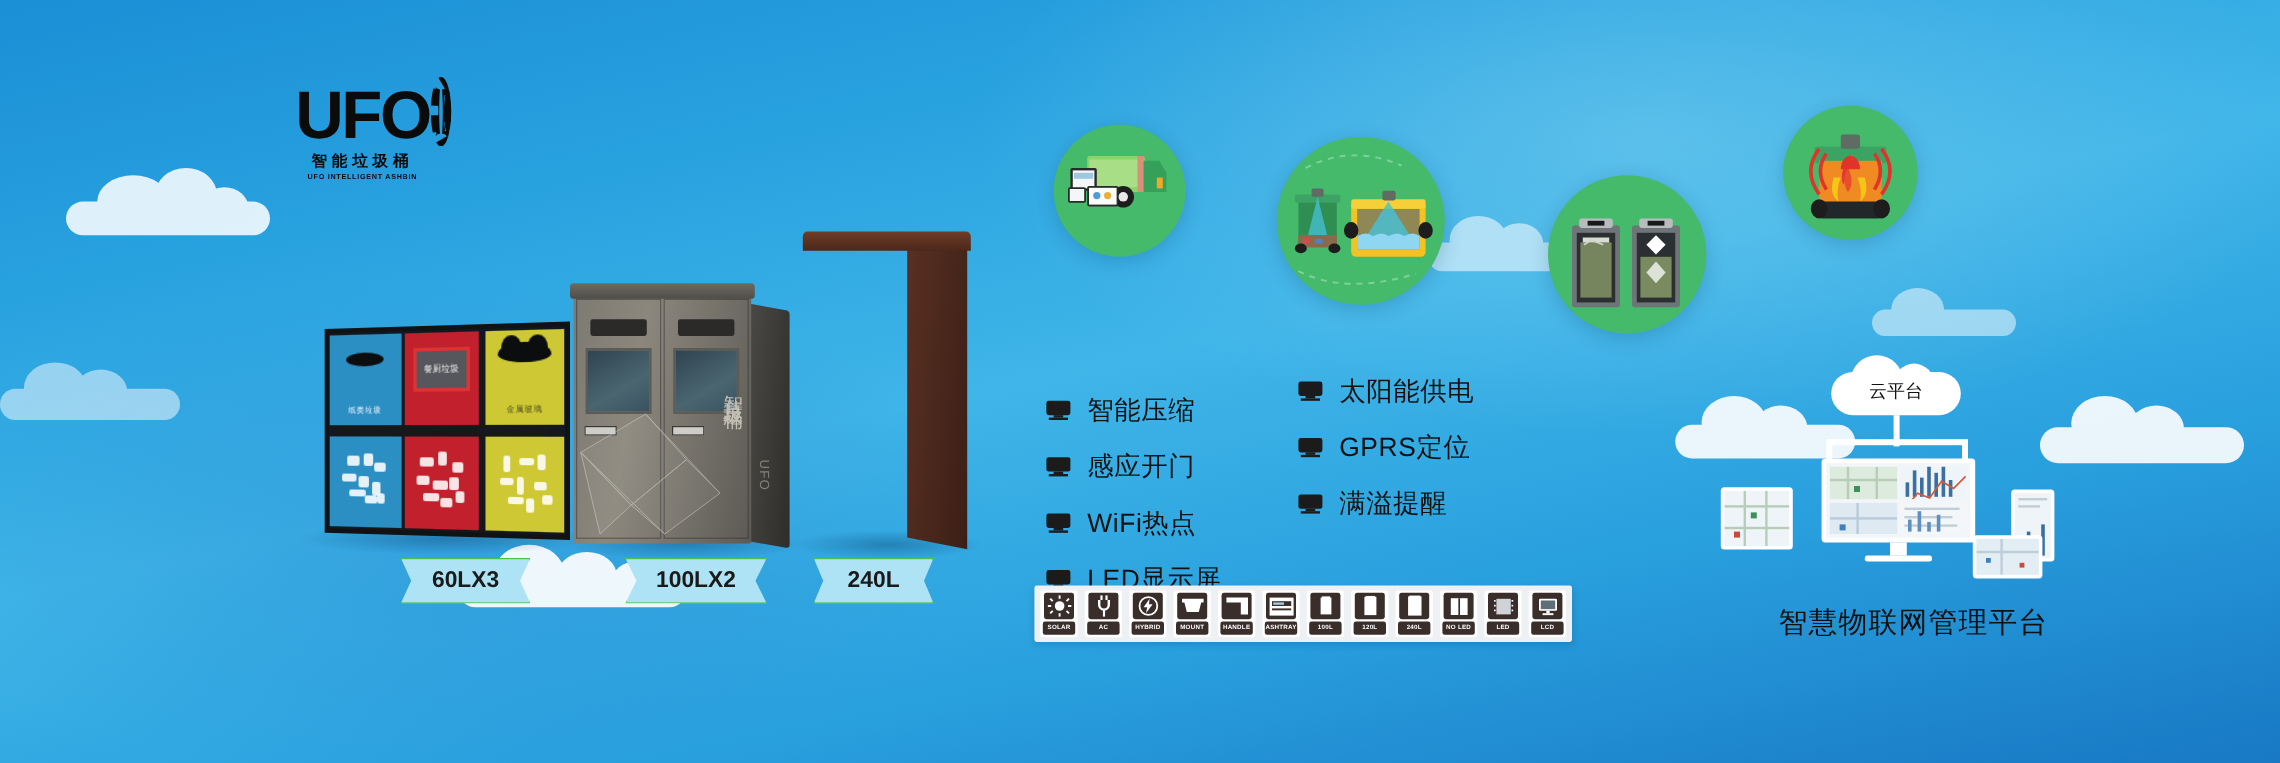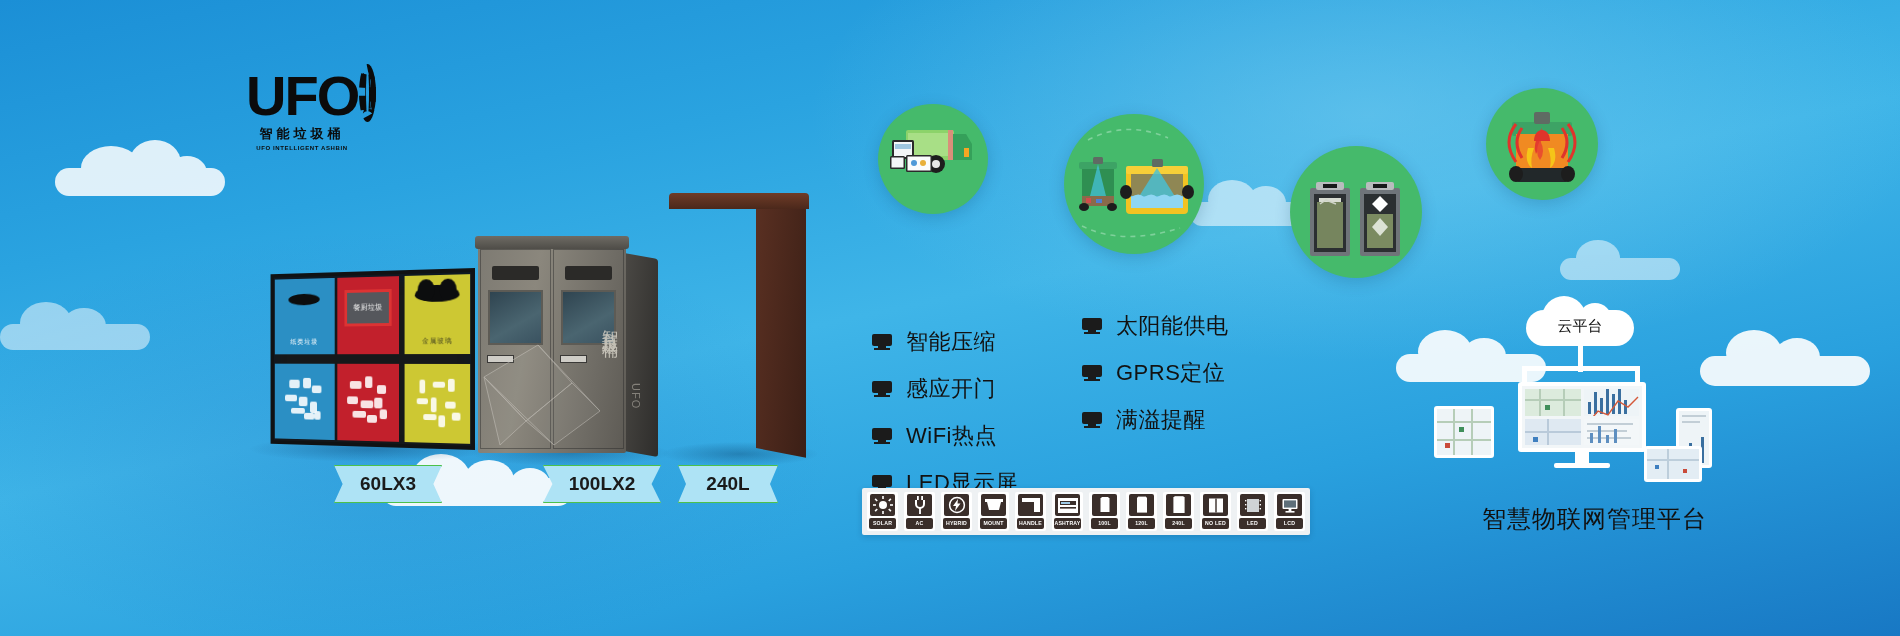--- a/index.html
+++ b/index.html
@@ -324,21 +324,21 @@
 </div>
 
 <div id="bin1">
   <div class="side"></div>
   <div class="lid"></div>
 </div>
 
 <div class="badge" style="left:334px;top:465px;width:108px;">
   <span>60LX3</span>
 </div>
-<div class="badge" style="left:543px;top:465px;width:118px;align-items:center;">
+<div class="badge" style="left:521px;top:465px;width:118px;align-items:center;">
   <span>100LX2</span>
 </div>
 <div class="badge" style="left:678px;top:465px;width:100px;">
   <span>240L</span>
 </div>
 
 <div class="gcirc sh" style="left:878px;top:104px;width:110px;height:110px;">
   <svg viewBox="0 0 110 110" width="110" height="110">
     <rect x="28" y="26" width="48" height="30" rx="2" fill="#8cd36a"></rect>
     <rect x="30" y="29" width="40" height="23" fill="#a8df86"></rect>

